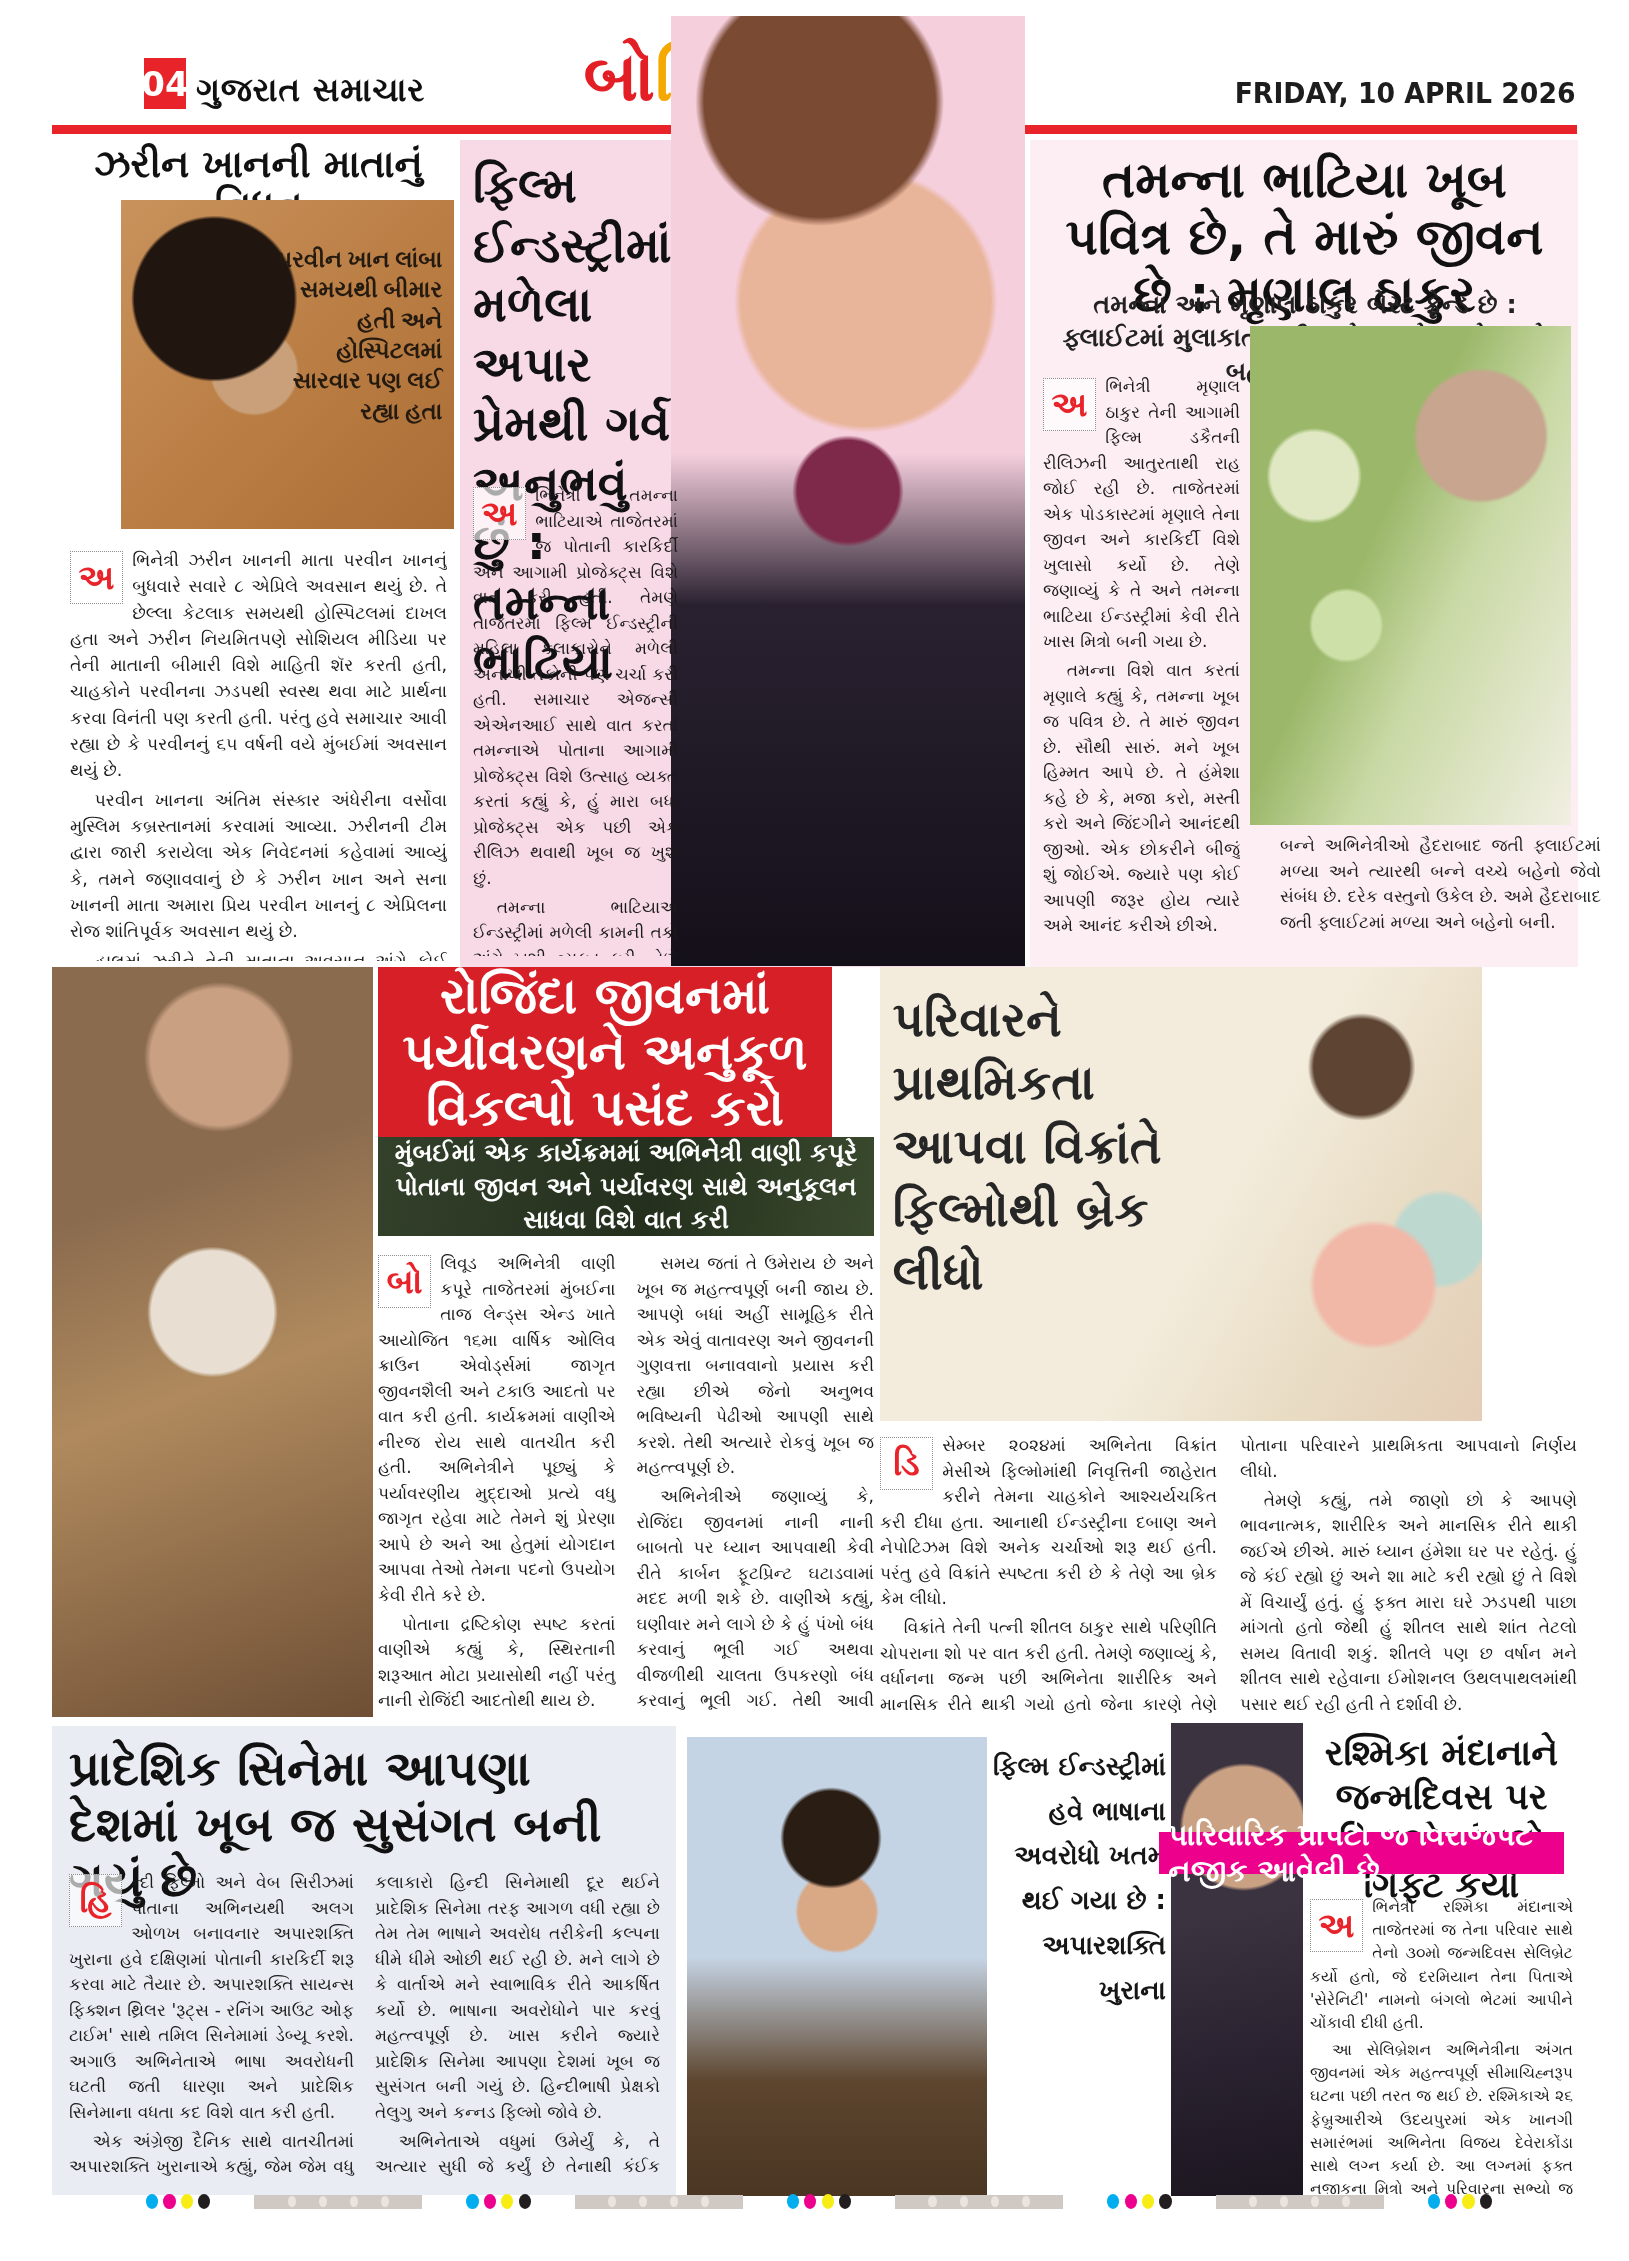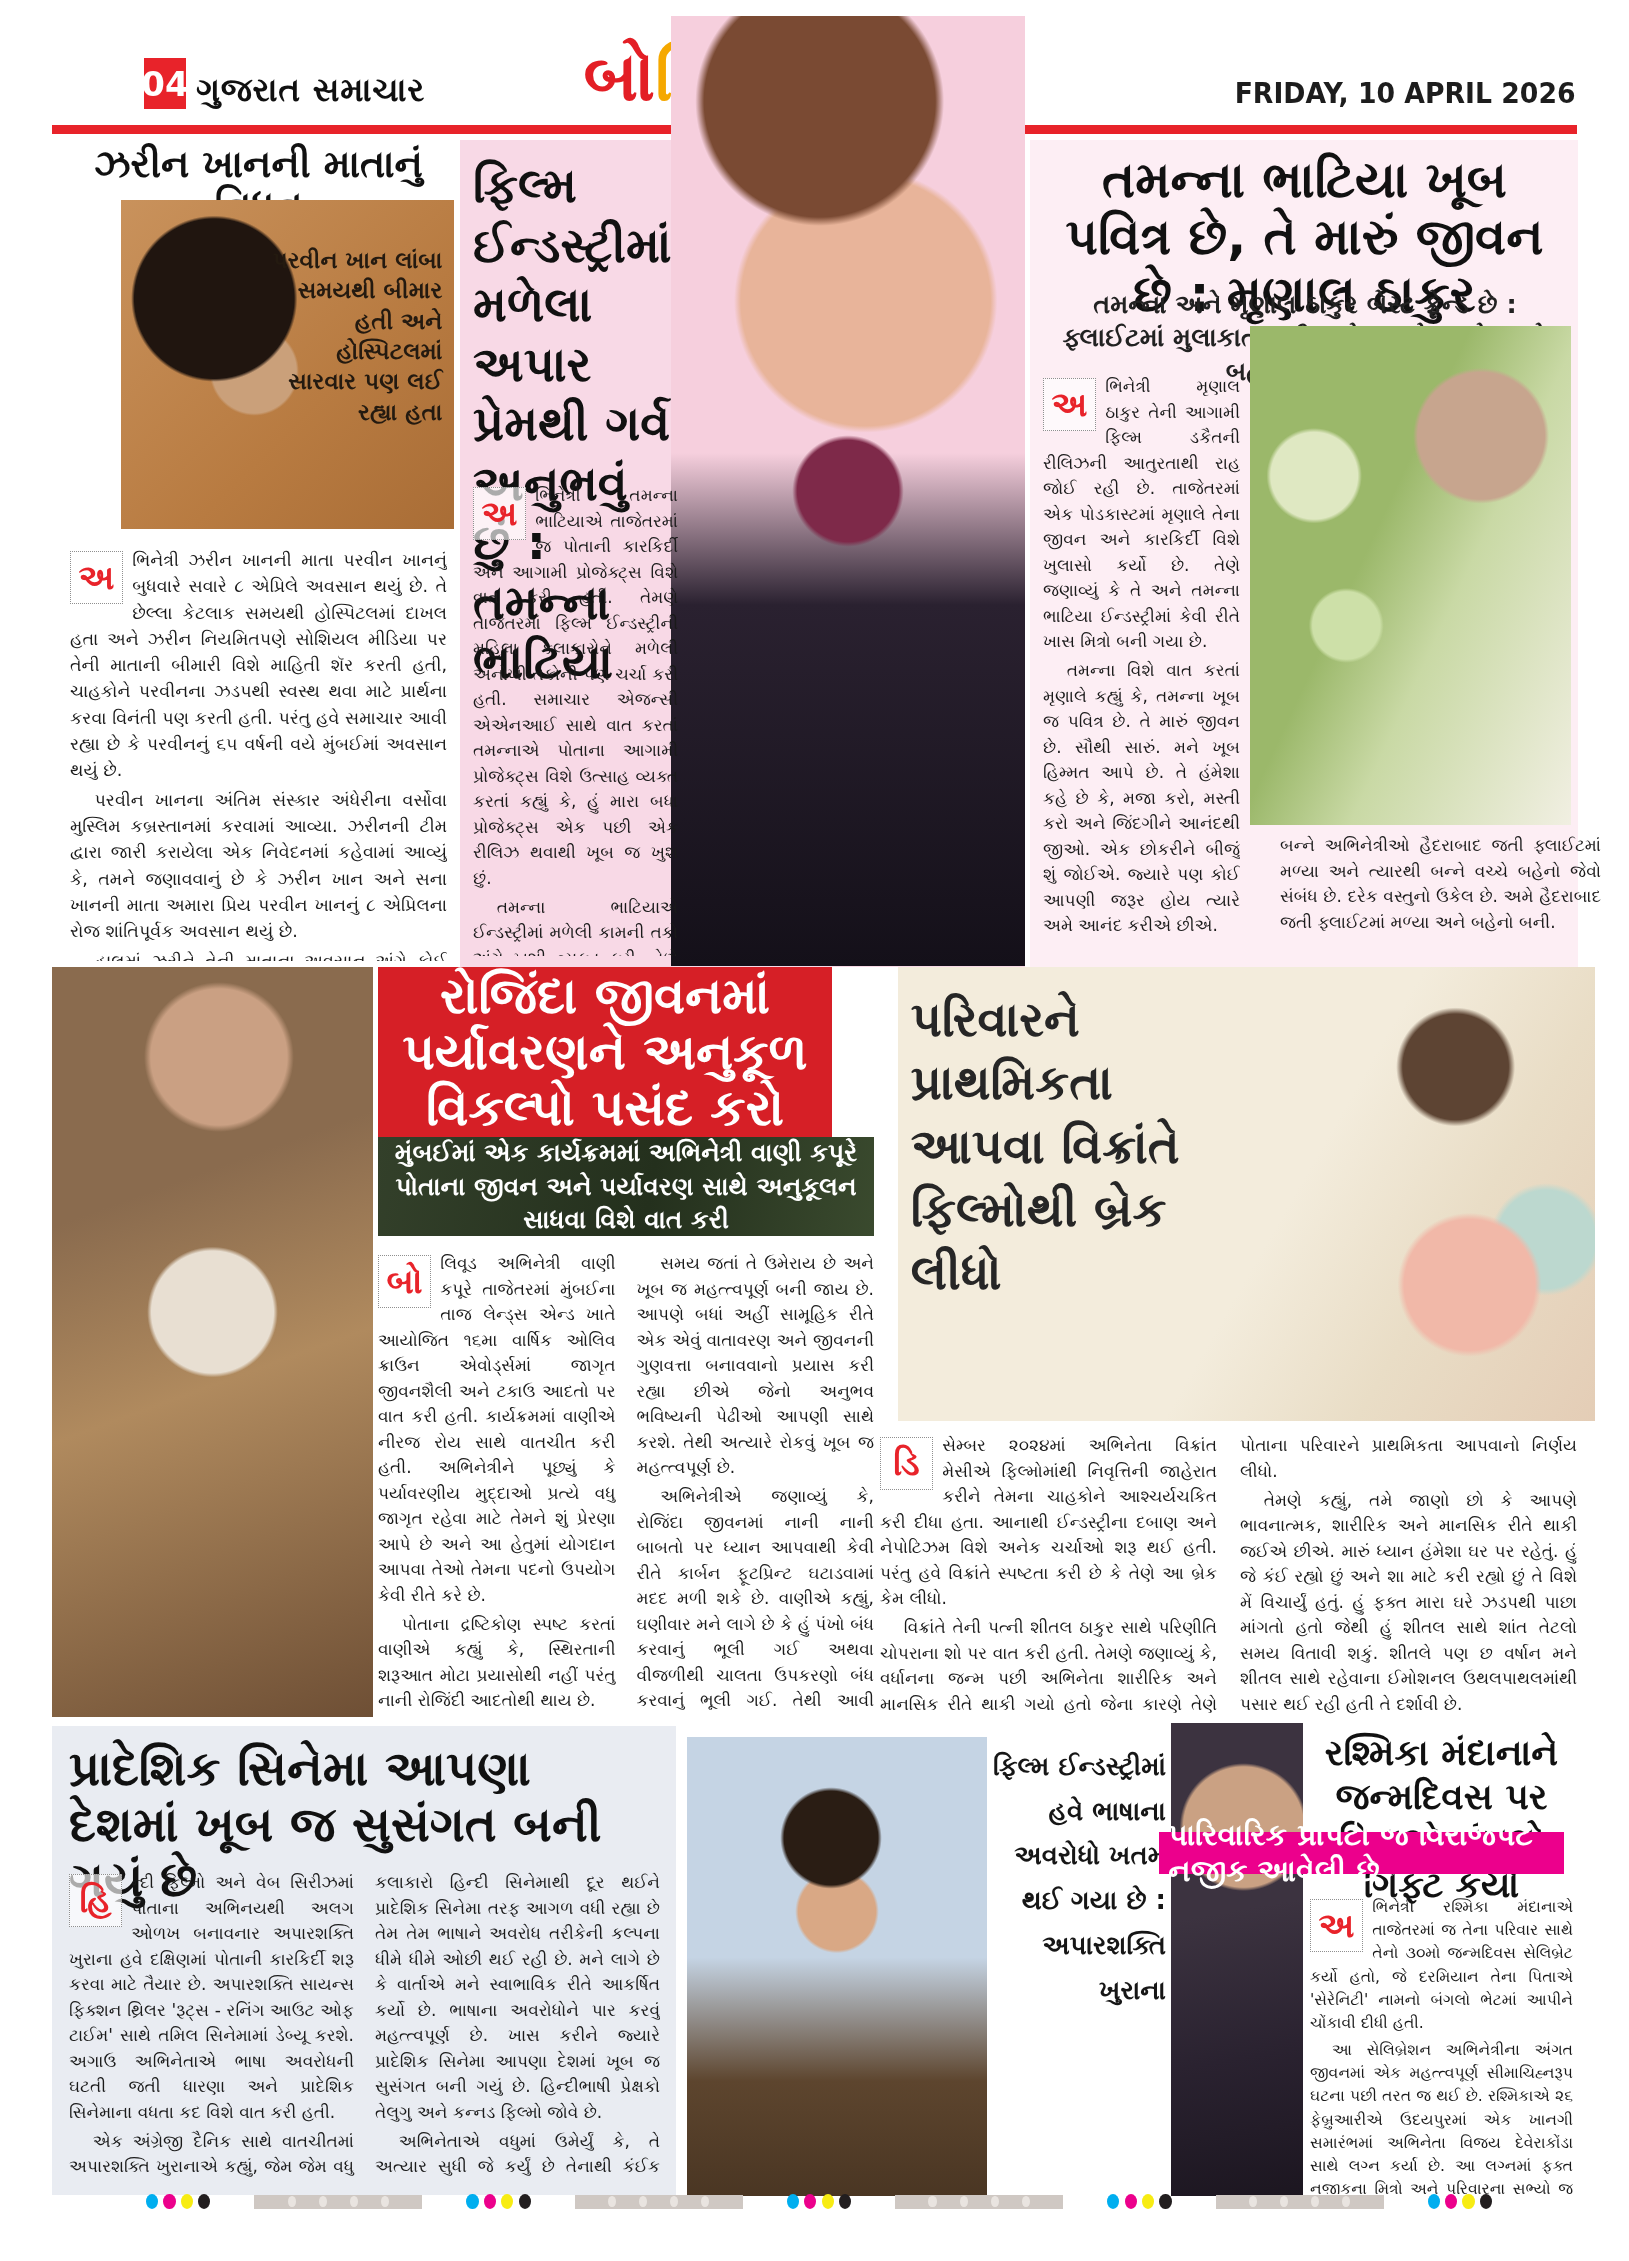--- a/index.html
+++ b/index.html
@@ -26,21 +26,21 @@
       font-size:34px;font-weight:700;display:flex;align-items:center;justify-content:center;
       margin:3.5px 9.3px 2.3px 0;background:rgba(255,255,255,.65);}
 
   
   .z-head{left:70px;top:144px;width:377px;text-align:center;font-size:38px;line-height:1.08;}
   .z-photo{left:121px;top:200px;width:333px;height:329px;
            background:radial-gradient(circle at 28% 30%,#20150f 0 24%,rgba(32,21,15,0) 25%),
            radial-gradient(circle at 40% 52%,#caa07a 0 16%,rgba(202,160,122,0) 17%),
            linear-gradient(135deg,#c9925c,#b87b41 60%,#a96d36);}
   .z-cap{right:11.6px;top:45px;width:180px;text-align:right;font-size:23px;line-height:1.32;
-         font-weight:700;color:#241a10;position:absolute;}
+         font-weight:700;color:#241a10;position:absolute;font-family:Liberation Serif, serif;}
   .z-body{left:70px;top:547px;width:377px;height:414px;font-size:17.5px;line-height:1.5;}
 
   
   .p-mid{left:460px;top:140px;width:565px;height:827px;background:#f8d9e6;}
   .t-photo{left:671px;top:16.3px;width:354px;height:950px;z-index:3;
            background:radial-gradient(circle at 42% 9%,#7a4a33 0 13%,rgba(122,74,51,0) 14%),
            radial-gradient(circle at 55% 30%,#e8b49a 0 18%,rgba(232,180,154,0) 19%),
            radial-gradient(circle at 50% 50%,#7e2949 0 10%,rgba(126,41,73,0) 11%),
            linear-gradient(180deg,#f6cfdd 0 46%,#2a2130 62%,#141019 100%);}
   .t-head{left:473px;top:156px;width:204px;font-size:48px;line-height:1.24;z-index:4;}
@@ -67,21 +67,21 @@
           display:flex;align-items:center;justify-content:center;text-align:center;
           font-size:50px;font-weight:800;line-height:1.12;}
   .va-strip{left:378px;top:1137px;width:496px;height:99px;
             background:linear-gradient(100deg,#33402a,#24301d 55%,#3a4a2e);color:#fff;
             display:flex;align-items:center;justify-content:center;text-align:center;
             font-size:25px;font-weight:700;line-height:1.35;padding:0 8.1px;box-sizing:border-box;}
   .va-body{left:378px;top:1251px;width:496px;height:466px;font-size:17px;line-height:1.5;
            column-count:2;column-gap:21px;}
 
   
-  .vk-block{left:898px;top:967px;width:697px;height:454px;
+  .vk-block{left:880px;top:967px;width:602px;height:454px;
             background:radial-gradient(circle at 80% 22%,#5d4433 0 8%,rgba(93,68,51,0) 9%),
             radial-gradient(circle at 82% 70%,#f1b8a8 0 10%,rgba(241,184,168,0) 11%),
             radial-gradient(circle at 93% 60%,#bcd8cf 0 7%,rgba(188,216,207,0) 8%),
             linear-gradient(120deg,#f3ecdc 0 55%,#e9ddc6 75%,#e4cdb6 100%);}
   .vk-head{position:absolute;left:12.8px;top:21px;width:326px;font-size:48px;font-weight:800;
            color:#262626;line-height:1.32;}
   .vk-body{left:880px;top:1433px;width:697px;height:288px;font-size:17px;line-height:1.5;
            column-count:2;column-gap:23px;}
 
   

